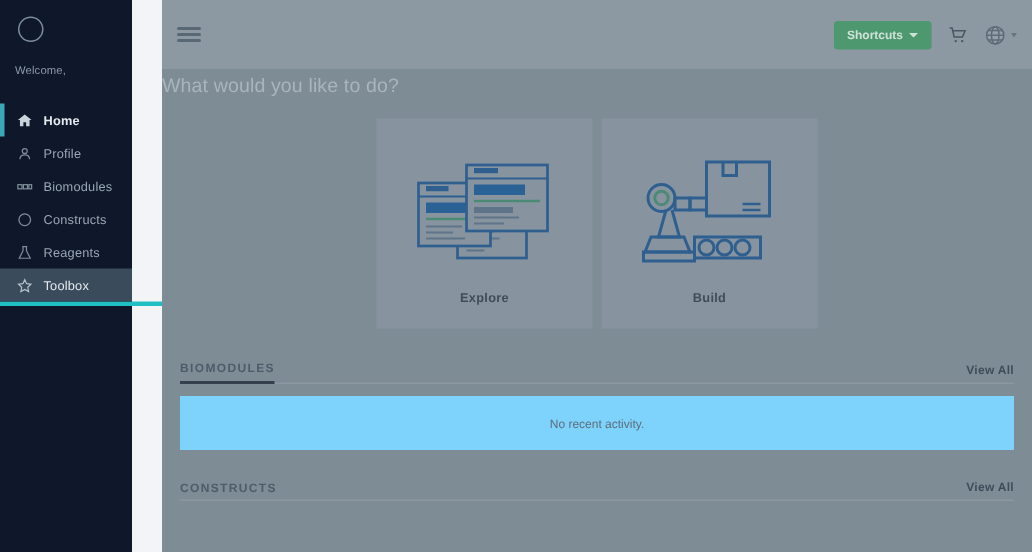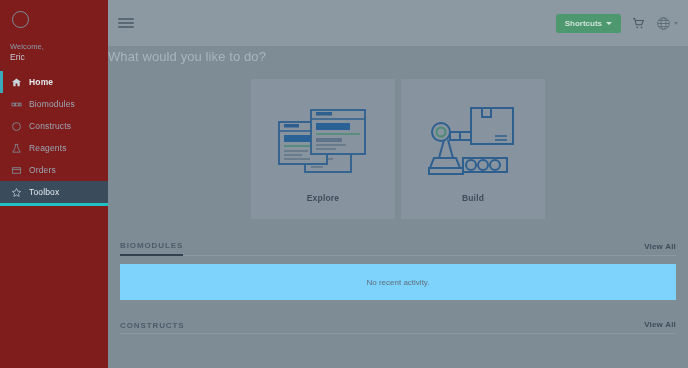--- a/index.html
+++ b/index.html
@@ -5,34 +5,34 @@
   html,body{margin:0;padding:0;}
   body{
     width:688px;height:368px;overflow:hidden;
     font-family:"Liberation Sans", sans-serif;
     background:#ffffff;
   }
   .app{position:relative;width:688px;height:368px;overflow:hidden;background:#f2f4f5;}
 
   
   .sidebar{
-    position:absolute;left:0;top:0;width:108px;height:368px;
-    background:#7f1d1d;
+    position:absolute;left:0;top:0;width:88px;height:368px;
+    background:#0f172a;
     z-index:5;
   }
   .logo-wrap{height:38px;display:flex;align-items:center;padding-left:12px;}
   .logo-circle{
     width:17px;height:17px;border-radius:50%;
     border:1.4px solid #7c8e9d;box-sizing:border-box;
   }
   .welcome{padding:4px 0 6px 10px;line-height:1.25;}
   .welcome .w1{font-size:7.5px;color:#8b9aa7;letter-spacing:.1px;}
   .welcome .w2{font-size:8.5px;color:#c3ccd4;margin-top:1px;}
 
-  .nav{margin-top:2px;}
+  .nav{margin-top:12px;}
   .nav-item{
     position:relative;height:22px;display:flex;align-items:center;
     padding-left:10px;box-sizing:border-box;cursor:default;
   }
   .nav-item .ico{
     width:13px;height:13px;margin-right:6px;flex:0 0 13px;
     display:flex;align-items:center;justify-content:center;
   }
   .nav-item .lbl{font-size:8.5px;color:#9aa7b3;letter-spacing:.15px;white-space:nowrap;}
   .nav-item.active{background:#3a4b5c;}
@@ -116,34 +116,42 @@
 <div class="app">
 
   <div class="sidebar">
 
     <div class="logo-wrap">
       <div class="logo-circle"></div>
     </div>
 
     <div class="welcome">
       <div class="w1">Welcome,</div>
-      <div class="w2">Eric</div>
     </div>
 
     <div class="nav">
 
       <div class="nav-item home-mark">
         <span class="ico">
           <svg width="11" height="11" viewBox="0 0 24 24" fill="#c9d3da">
               <path d="M12 3 2 11h3v9h5v-6h4v6h5v-9h3z"></path>
             </svg>
         </span>
         <span class="lbl">Home</span>
       </div>
 
+      <div class="nav-item">
+        <span class="ico">
+          <svg width="11" height="11" viewBox="0 0 24 24" fill="none" stroke="#7f8d99" stroke-width="1.8">
+              <circle cx="12" cy="8" r="3.6"></circle>
+              <path d="M5 20c0-4 3.2-6.4 7-6.4S19 16 19 20"></path>
+            </svg>
+        </span>
+        <span class="lbl">Profile</span>
+      </div>
 
       <div class="nav-item">
         <span class="ico">
           <svg width="11" height="11" viewBox="0 0 24 24" fill="none" stroke="#7f8d99" stroke-width="1.8">
               <rect x="2" y="9" width="6" height="6"></rect>
               <rect x="10" y="9" width="6" height="6"></rect>
               <rect x="18" y="9" width="4" height="6"></rect>
             </svg>
         </span>
         <span class="lbl">Biomodules</span>
@@ -162,29 +170,20 @@
         <span class="ico">
           <svg width="11" height="11" viewBox="0 0 24 24" fill="none" stroke="#7f8d99" stroke-width="1.8">
               <path d="M9.5 3v6L4 20h16L14.5 9V3"></path>
               <path d="M8.5 3h7"></path>
             </svg>
         </span>
         <span class="lbl">Reagents</span>
       </div>
 
 
-      <div class="nav-item">
-        <span class="ico">
-          <svg width="11" height="11" viewBox="0 0 24 24" fill="none" stroke="#7f8d99" stroke-width="1.8">
-              <rect x="3" y="6" width="18" height="12"></rect>
-              <path d="M3 10h18"></path>
-            </svg>
-        </span>
-        <span class="lbl">Orders</span>
-      </div>
 
       <div class="nav-item active">
         <span class="ico">
           <svg width="11" height="11" viewBox="0 0 24 24" fill="none" stroke="#b9c4cd" stroke-width="1.7">
               <path d="M12 3.2l2.7 5.8 6.3.8-4.6 4.4 1.2 6.3L12 17.4 6.4 20.5l1.2-6.3L3 9.8l6.3-.8z"></path>
             </svg>
         </span>
         <span class="lbl">Toolbox</span>
       </div>
 

